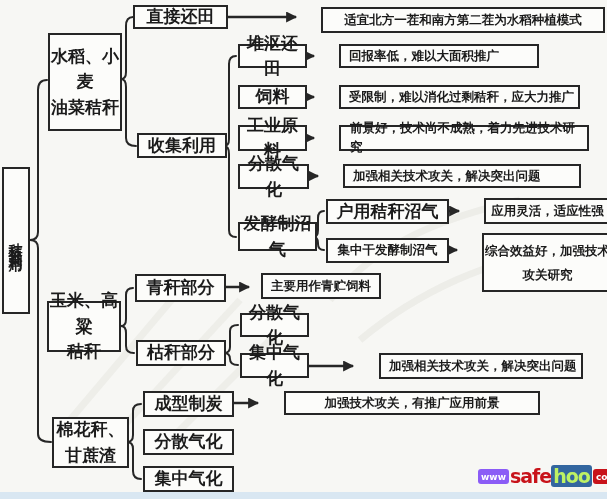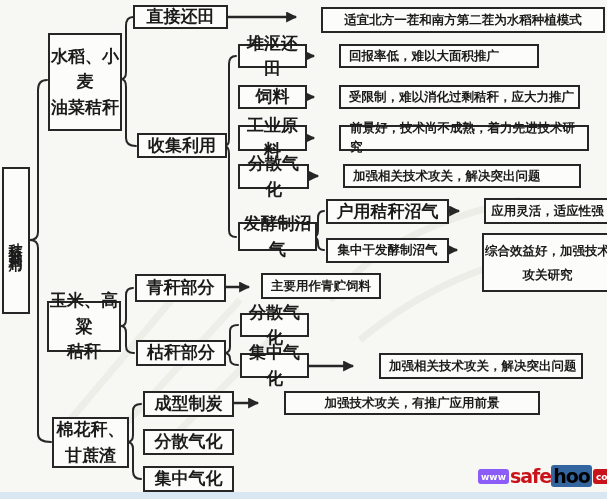--- a/index.html
+++ b/index.html
@@ -24,21 +24,21 @@
   }
   svg.overlay{position:absolute;left:0;top:0;z-index:0;}
   .box{z-index:2;}
   .strip{position:absolute;left:0;top:492px;width:607px;height:7px;background:#d9e7f2;z-index:3;}
   .logo{
     position:absolute;left:478px;top:464px;height:24px;z-index:4;
     display:inline-flex;align-items:center;font-weight:bold;white-space:nowrap;
   }
   .lg-www{background:#8b5cf6;color:#fff;font-size:9px;padding:3px 3px 2px;border-radius:3px;margin-right:1px;}
   .lg-safe{color:#c8131a;font-size:19px;letter-spacing:-1px;}
-  .lg-hoo{background:#33669f;color:#000000;font-size:19px;padding:0 2px;border-radius:3px;letter-spacing:-1px;}
+  .lg-hoo{background:#33669f;color:#bef264;font-size:19px;padding:0 2px;border-radius:3px;letter-spacing:-1px;}
   .lg-com{background:#c8131a;color:#fff;font-size:9px;padding:3px 3px 2px;border-radius:3px;margin-left:1px;}
 </style>
 </head>
 <body>
 
 <svg class="overlay" width="607" height="499" viewBox="0 0 607 499">
   <defs>
     <marker id="arrow" viewBox="0 0 10 10" refX="9" refY="5" markerWidth="13" markerHeight="11" orient="auto" markerUnits="userSpaceOnUse">
       <path d="M0,0 L10,5 L0,10 z" fill="#262626"></path>
     </marker>

